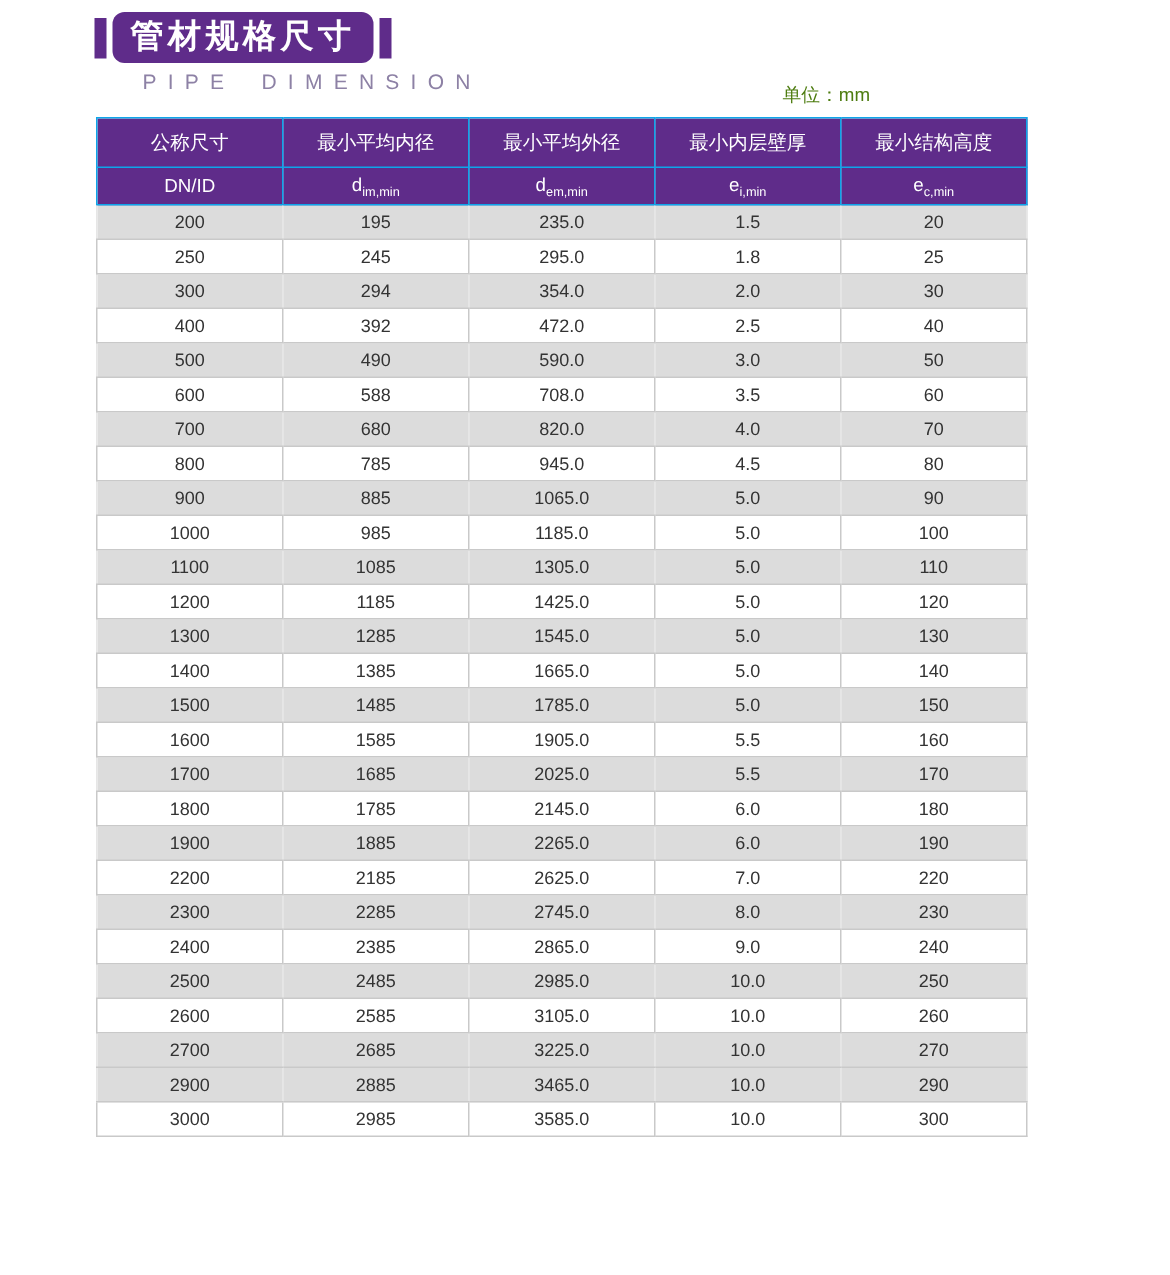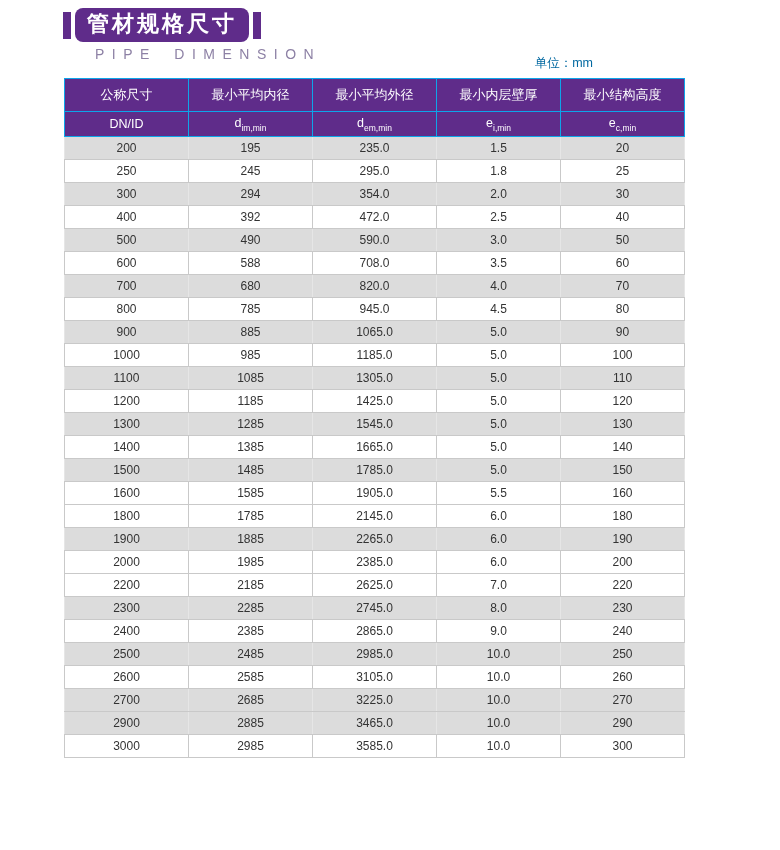--- a/index.html
+++ b/index.html
@@ -38,23 +38,23 @@
     color: #8d81a5;
     letter-spacing: 7.5px;
     word-spacing: 6px;
     white-space: nowrap;
     margin-left: 32px;
   }
   
   .unit {
     position: absolute;
     top: 55px;
-    right: 95px;
+    right: 108px;
     font-size: 12.5px;
-    color: #0369a1;
+    color: #4d7c0f;
   }
   
   table.spec {
     position: absolute;
     left: 64px;
     top: 78px;
     width: 621px;
     border-collapse: collapse;
     table-layout: fixed;
   }
@@ -218,42 +218,42 @@
           <td>5.0</td>
           <td>150</td>
         </tr>
         <tr>
           <td>1600</td>
           <td>1585</td>
           <td>1905.0</td>
           <td>5.5</td>
           <td>160</td>
         </tr>
+        <tr class="striped">
+          <td>1700</td>
+          <td>1685</td>
+          <td>2025.0</td>
+          <td>5.5</td>
+          <td>170</td>
+        </tr>
         <tr>
           <td>1800</td>
           <td>1785</td>
           <td>2145.0</td>
           <td>6.0</td>
           <td>180</td>
         </tr>
         <tr class="striped">
           <td>1900</td>
           <td>1885</td>
           <td>2265.0</td>
           <td>6.0</td>
           <td>190</td>
         </tr>
         <tr>
-          <td>2000</td>
-          <td>1985</td>
-          <td>2385.0</td>
-          <td>6.0</td>
-          <td>200</td>
-        </tr>
-        <tr>
           <td>2200</td>
           <td>2185</td>
           <td>2625.0</td>
           <td>7.0</td>
           <td>220</td>
         </tr>
         <tr class="striped">
           <td>2300</td>
           <td>2285</td>
           <td>2745.0</td>

